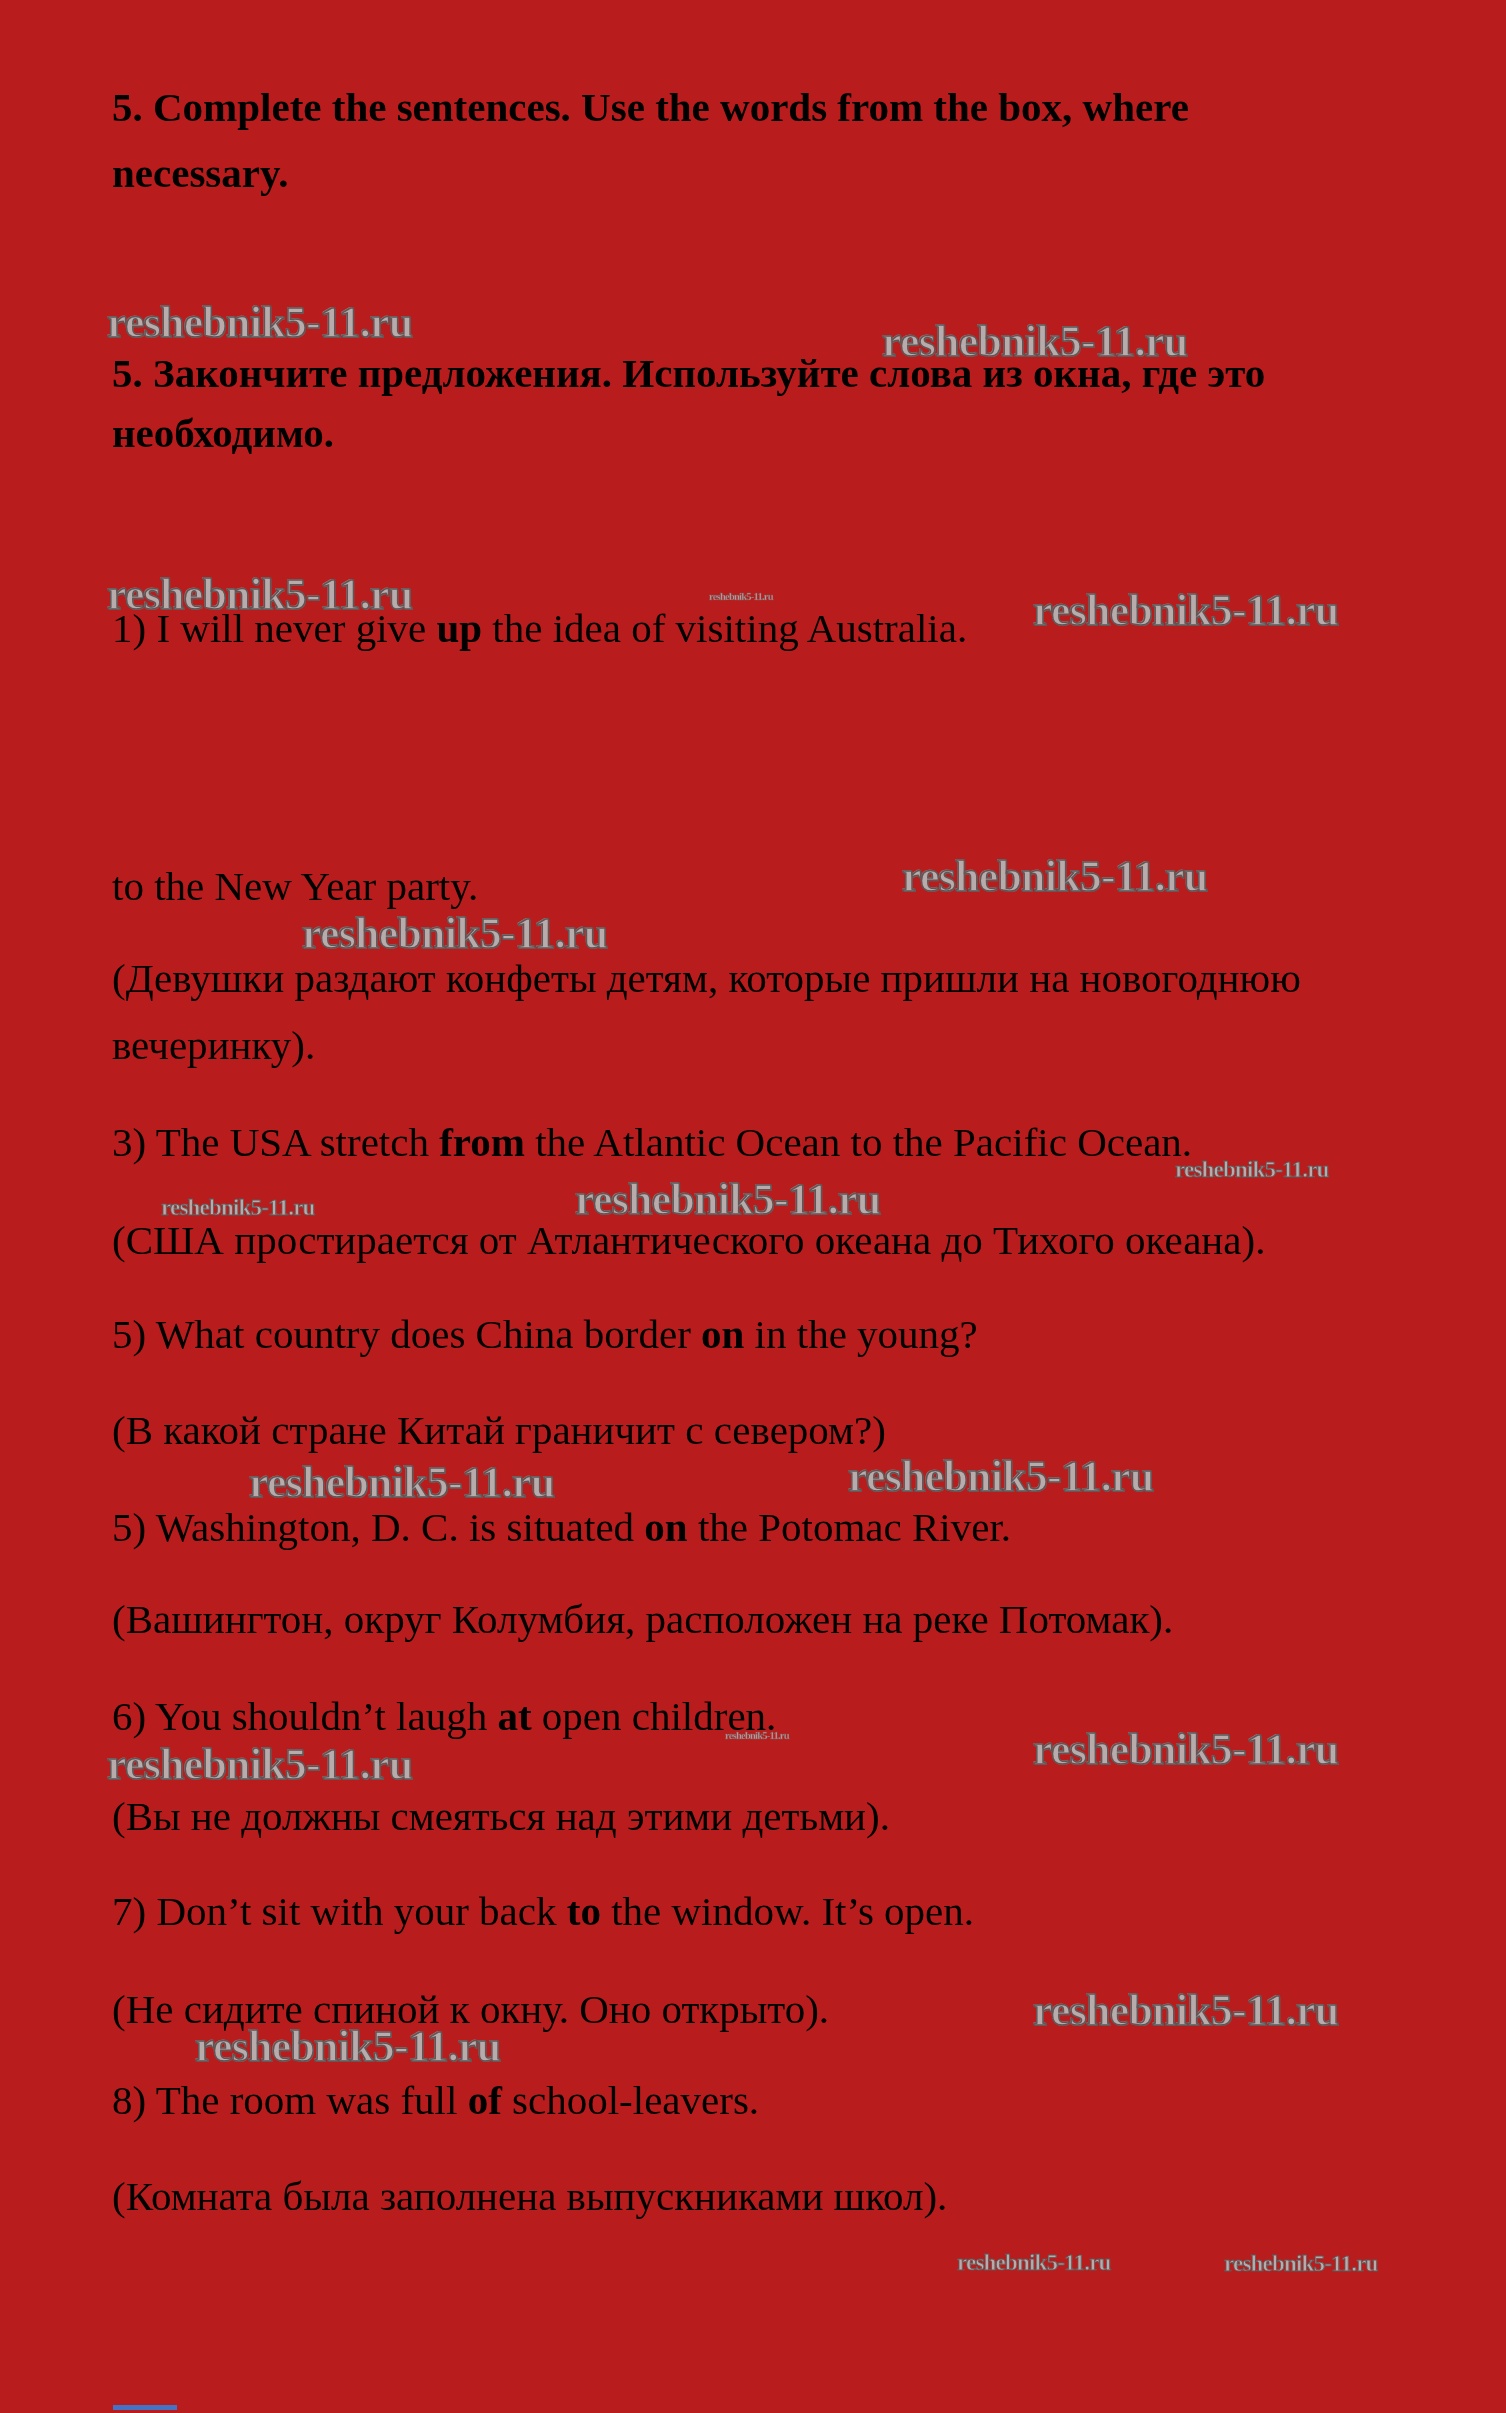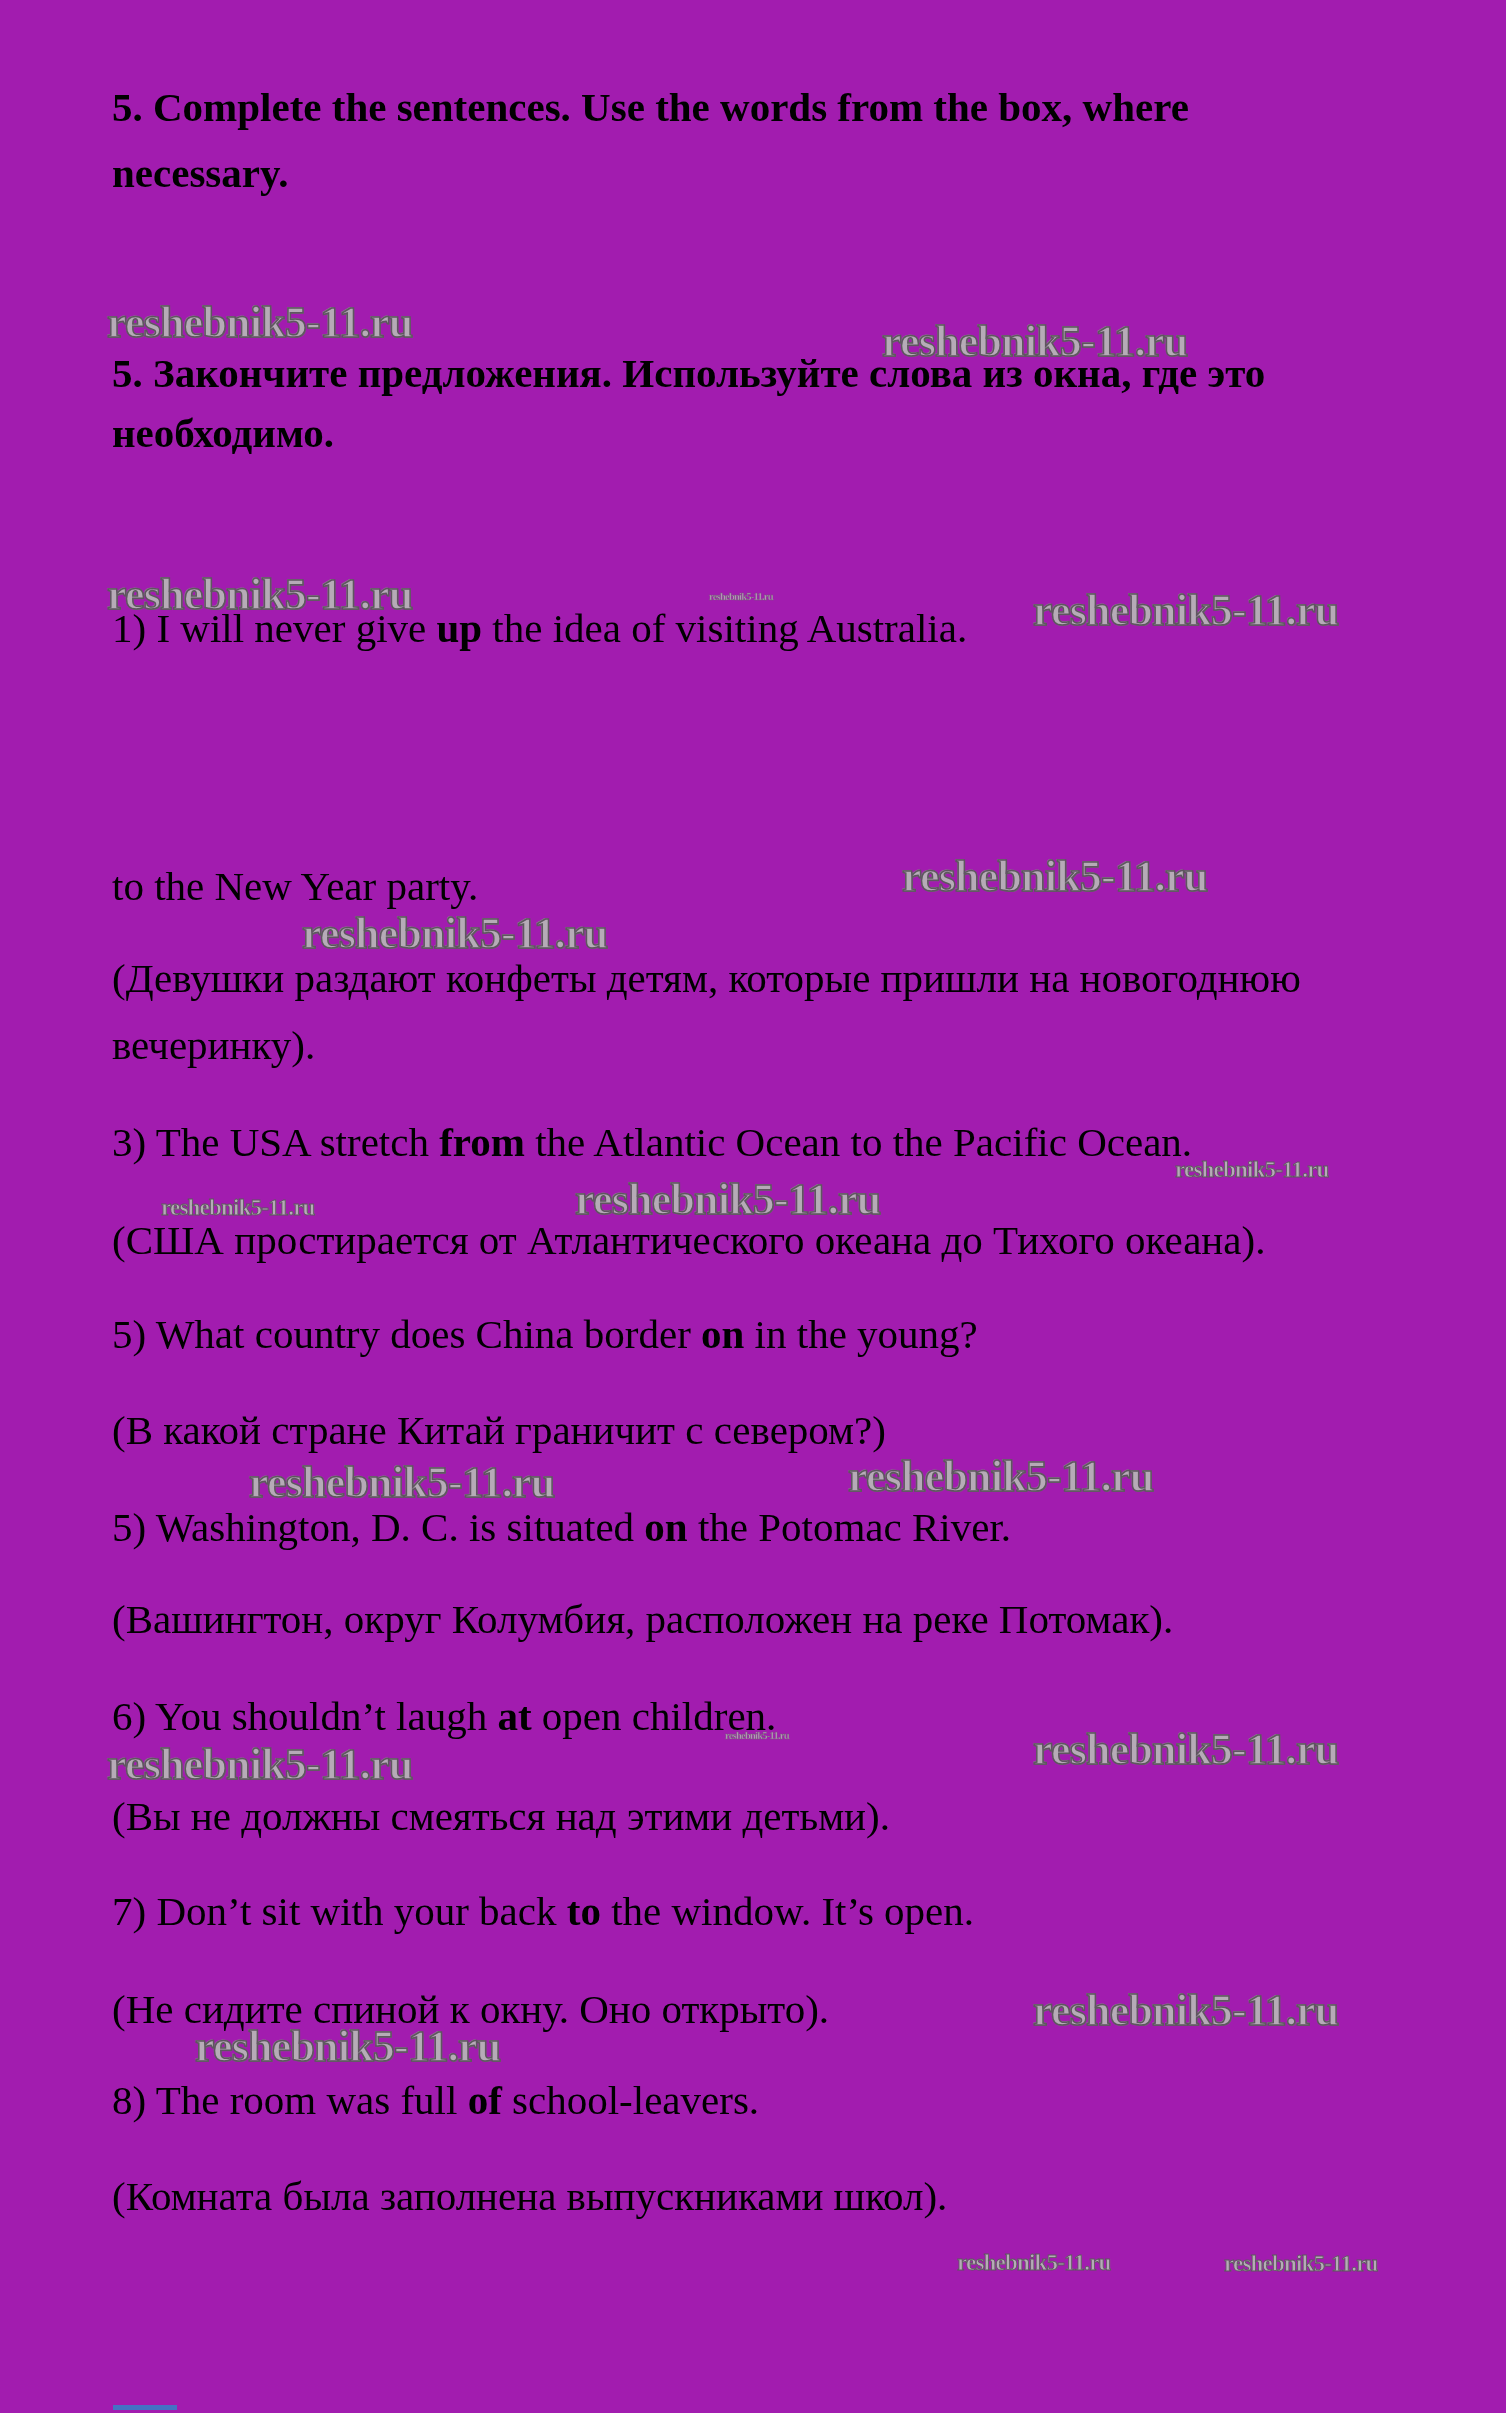--- a/index.html
+++ b/index.html
@@ -1,20 +1,20 @@
 <!DOCTYPE html>
 <html style="font-size:12px"><head>
 <meta charset="utf-8">
 <style>
   html, body { margin: 0; padding: 0; background: #ffffff; }
   .page {
     position: relative;
     width: 1507px;
     height: 2413px;
-    background: #a21caf;
+    background: #b91c1c;
     overflow: hidden;
     font-family: "Liberation Serif", serif;
     color: #000000;
   }
   .line {
     position: absolute;
     left: 112px;
     font-size: 41px;
     line-height: 1.25;
     white-space: nowrap;

